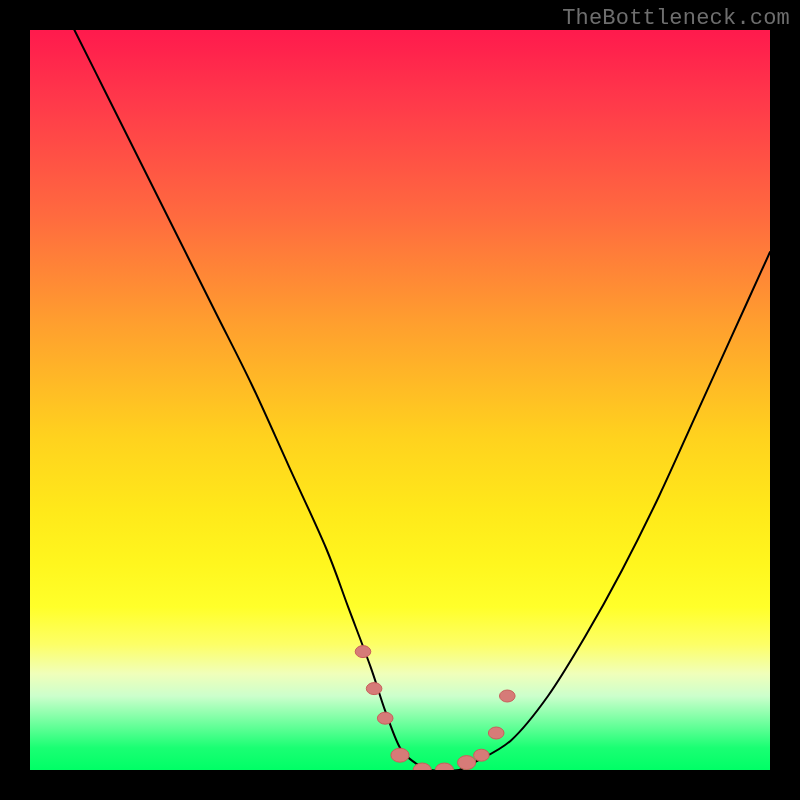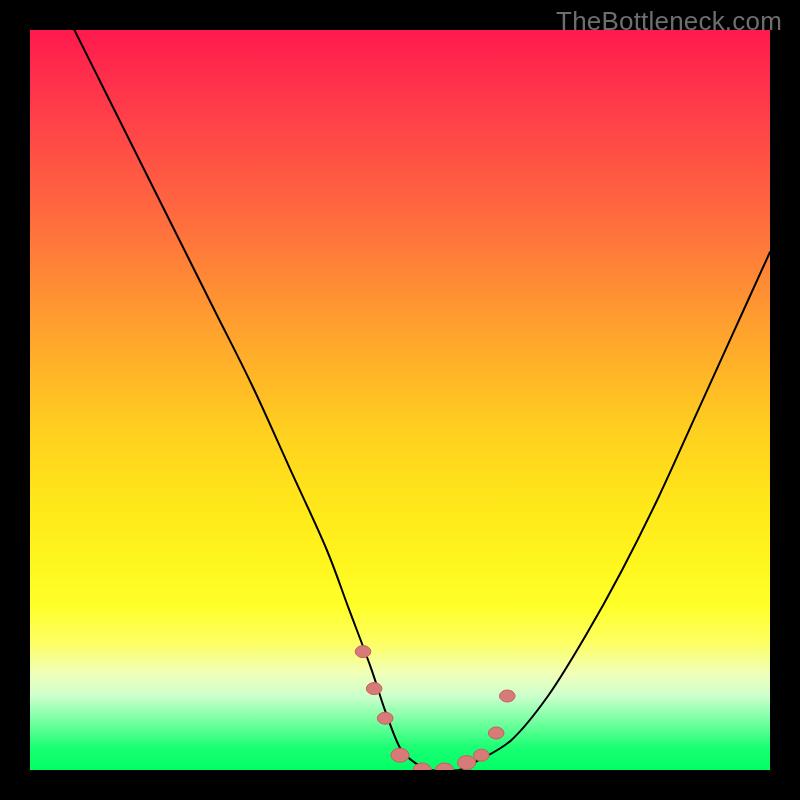--- a/index.html
+++ b/index.html
@@ -57,26 +57,27 @@
     stroke-linejoin: round;
   }
   .marker {
     fill: #d67b78;
     stroke: #c95e5a;
     stroke-width: 1;
   }
   .watermark {
     position: absolute;
     top: 6px;
-    right: 18px;
+    right: 10px;
     color: #6e6e6e;
-    font-size: 26px;
+    font-size: 22px;
     font-weight: 400;
     letter-spacing: 0.2px;
     user-select: none;
+    font-family: Liberation Mono, monospace;
   }
 </style>
 </head>
 <body>
 
 <div class="frame">
   <div class="watermark">TheBottleneck.com</div>
   <div class="plot-area">
     <svg class="curve-svg" viewBox="0 0 740 740" preserveAspectRatio="none">
       <path id="curve" class="curve-path" d="M 44.4 0 C 49.33333333333333 9.866666666666655, 62.9 36.99999999999993, 74 59.19999999999993 C 85.1 81.39999999999993, 98.66666666666667 108.53333333333336, 111 133.20000000000005 C 123.33333333333333 157.86666666666673, 135.66666666666666 182.5333333333334, 148 207.20000000000005 C 160.33333333333334 231.8666666666667, 172.66666666666666 256.5333333333333, 185 281.2 C 197.33333333333334 305.8666666666667, 209.66666666666666 329.29999999999995, 222 355.2 C 234.33333333333334 381.1, 246.66666666666666 409.4666666666667, 259 436.6 C 271.3333333333333 463.73333333333335, 286.1333333333333 494.56666666666666, 296 518 C 305.8666666666667 541.4333333333334, 310.79999999999995 557.4666666666667, 318.2 577.2 C 325.6 596.9333333333334, 334.23333333333335 619.1333333333333, 340.40000000000003 636.4 C 346.5666666666667 653.6666666666666, 350.26666666666665 667.2333333333333, 355.2 680.8 C 360.1333333333333 694.3666666666666, 365.06666666666666 709.1666666666666, 370 717.8 C 374.93333333333334 726.4333333333333, 379.8666666666667 728.9, 384.8 732.6 C 389.73333333333335 736.3000000000001, 394.6666666666667 738.7666666666667, 399.6 740 C 404.53333333333336 741.2333333333333, 409.4666666666667 740, 414.40000000000003 740 C 419.33333333333337 740, 424.26666666666665 741.2333333333333, 429.2 740 C 434.1333333333333 738.7666666666667, 435.3666666666667 737.5333333333333, 444 732.6 C 452.6333333333333 727.6666666666667, 468.6666666666667 721.5, 481 710.4 C 493.3333333333333 699.3, 505.6666666666667 683.2666666666667, 518 666 C 530.3333333333334 648.7333333333333, 542.6666666666666 627.7666666666667, 555 606.8 C 567.3333333333334 585.8333333333333, 579.6666666666666 563.6333333333333, 592 540.2 C 604.3333333333334 516.7666666666668, 616.6666666666666 492.1, 629 466.2 C 641.3333333333334 440.29999999999995, 653.6666666666666 411.93333333333334, 666 384.8 C 678.3333333333334 357.6666666666667, 690.6666666666666 330.53333333333336, 703 303.40000000000003 C 715.3333333333334 276.2666666666667, 733.8333333333334 235.56666666666666, 740 222"></path>

